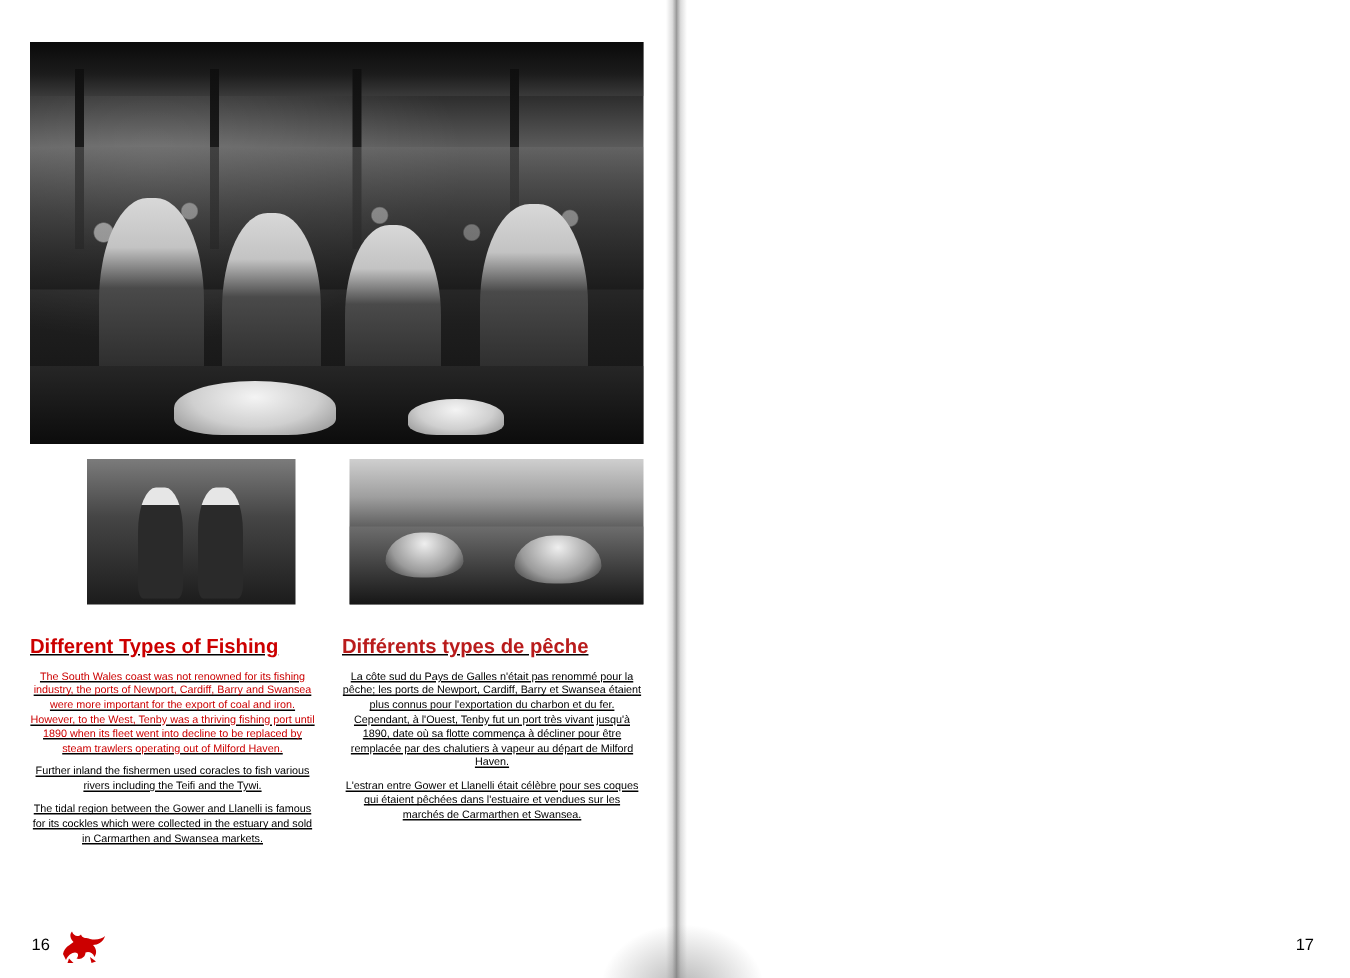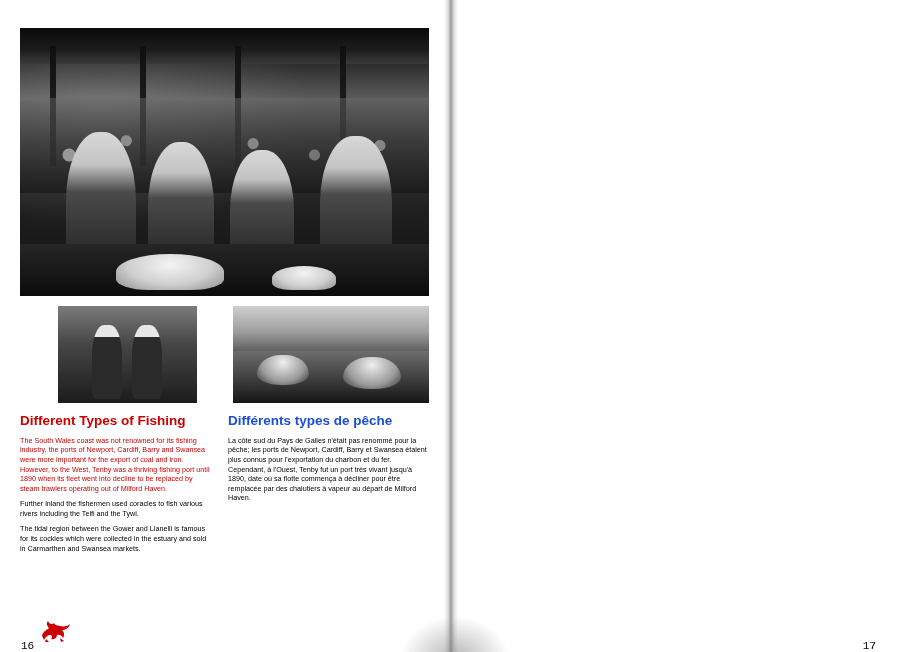--- a/index.html
+++ b/index.html
@@ -110,47 +110,47 @@
   .cor-water {
     position:absolute; left:0; bottom:0; width:100%; height:52px;
     background: linear-gradient(to bottom, #6d6d6d, #161616);
   }
   .cor-boat {
     position:absolute; border-radius:50%/70% 70% 40% 40%;
     background: radial-gradient(ellipse at 50% 25%, #efefef 0%, #9a9a9a 60%, #2e2e2e 100%);
   }
 
   
-  .col { position: absolute; top: 414px; }
+  .col { position: absolute; top: 424px; text-decoration: underline; }
   .col h2 {
     margin: 0 0 7px 0;
     font-size: 13.5px;
     font-weight: bold;
     line-height: 1.1;
   }
   .col h2.red { color: #cc0000; }
-  .col h2.black { color: #1d4ed8; }
+  .col h2.black { color: #b91c1c; }
   .col p {
     margin: 0 0 6px 0;
     font-size: 7.2px;
     line-height: 1.33;
     color: #000;
+    text-align: center;
   }
   .col p.red { color: #cc0000; }
 
   .col-1 { left: 20px; width: 190px; }
   .col-2 { left: 228px; width: 200px; }
 
   
   .folio {
     position: absolute;
-    bottom: 0;
+    bottom: 16px;
     font-size: 11px;
     color: #000;
-    font-family: Liberation Mono, monospace;
   }
   .folio-left { left: 21px; }
   .folio-right { right: 24px; }
 
   .dragon {
     position: absolute;
     left: 40px;
     bottom: 6px;
     width: 32px;
     height: 30px;
@@ -193,20 +193,21 @@
     <div class="col col-1">
       <h2 class="red">Different Types of Fishing</h2>
       <p class="red">The South Wales coast was not renowned for its fishing industry, the ports of Newport, Cardiff, Barry and Swansea were more important for the export of coal and iron. However, to the West, Tenby was a thriving fishing port until 1890 when its fleet went into decline to be replaced by steam trawlers operating out of Milford Haven.</p>
       <p>Further inland the fishermen used coracles to fish various rivers including the Teifi and the Tywi.</p>
       <p>The tidal region between the Gower and Llanelli is famous for its cockles which were collected in the estuary and sold in Carmarthen and Swansea markets.</p>
     </div>
 
     <div class="col col-2">
       <h2 class="black">Différents types de pêche</h2>
       <p>La côte sud du Pays de Galles n'était pas renommé pour la pêche; les ports de Newport, Cardiff, Barry et Swansea étaient plus connus pour l'exportation du charbon et du fer. Cependant, à l'Ouest, Tenby fut un port très vivant jusqu'à 1890, date où sa flotte commença à décliner pour être remplacée par des chalutiers à vapeur au départ de Milford Haven.</p>
+      <p>L'estran entre Gower et Llanelli était célèbre pour ses coques qui étaient pêchées dans l'estuaire et vendues sur les marchés de Carmarthen et Swansea.</p>
     </div>
 
     <div class="folio folio-left">16</div>
 
     <svg class="dragon" viewBox="0 0 64 60">
       <path d="M4 40 C6 30 14 28 18 24 C14 20 12 14 16 10 C18 16 24 18 28 14 C30 20 36 18 40 20 C48 22 56 20 60 16 C58 24 50 28 44 28 C48 32 50 38 46 44 C44 38 38 36 34 38 C34 44 28 48 22 46 C26 42 24 38 20 38 C16 38 10 42 8 48 Z" fill="#cc0000"></path>
       <path d="M12 46 L18 52 L10 52 Z" fill="#cc0000"></path>
       <path d="M40 44 L48 50 L42 52 Z" fill="#cc0000"></path>
     </svg>
   </div>

